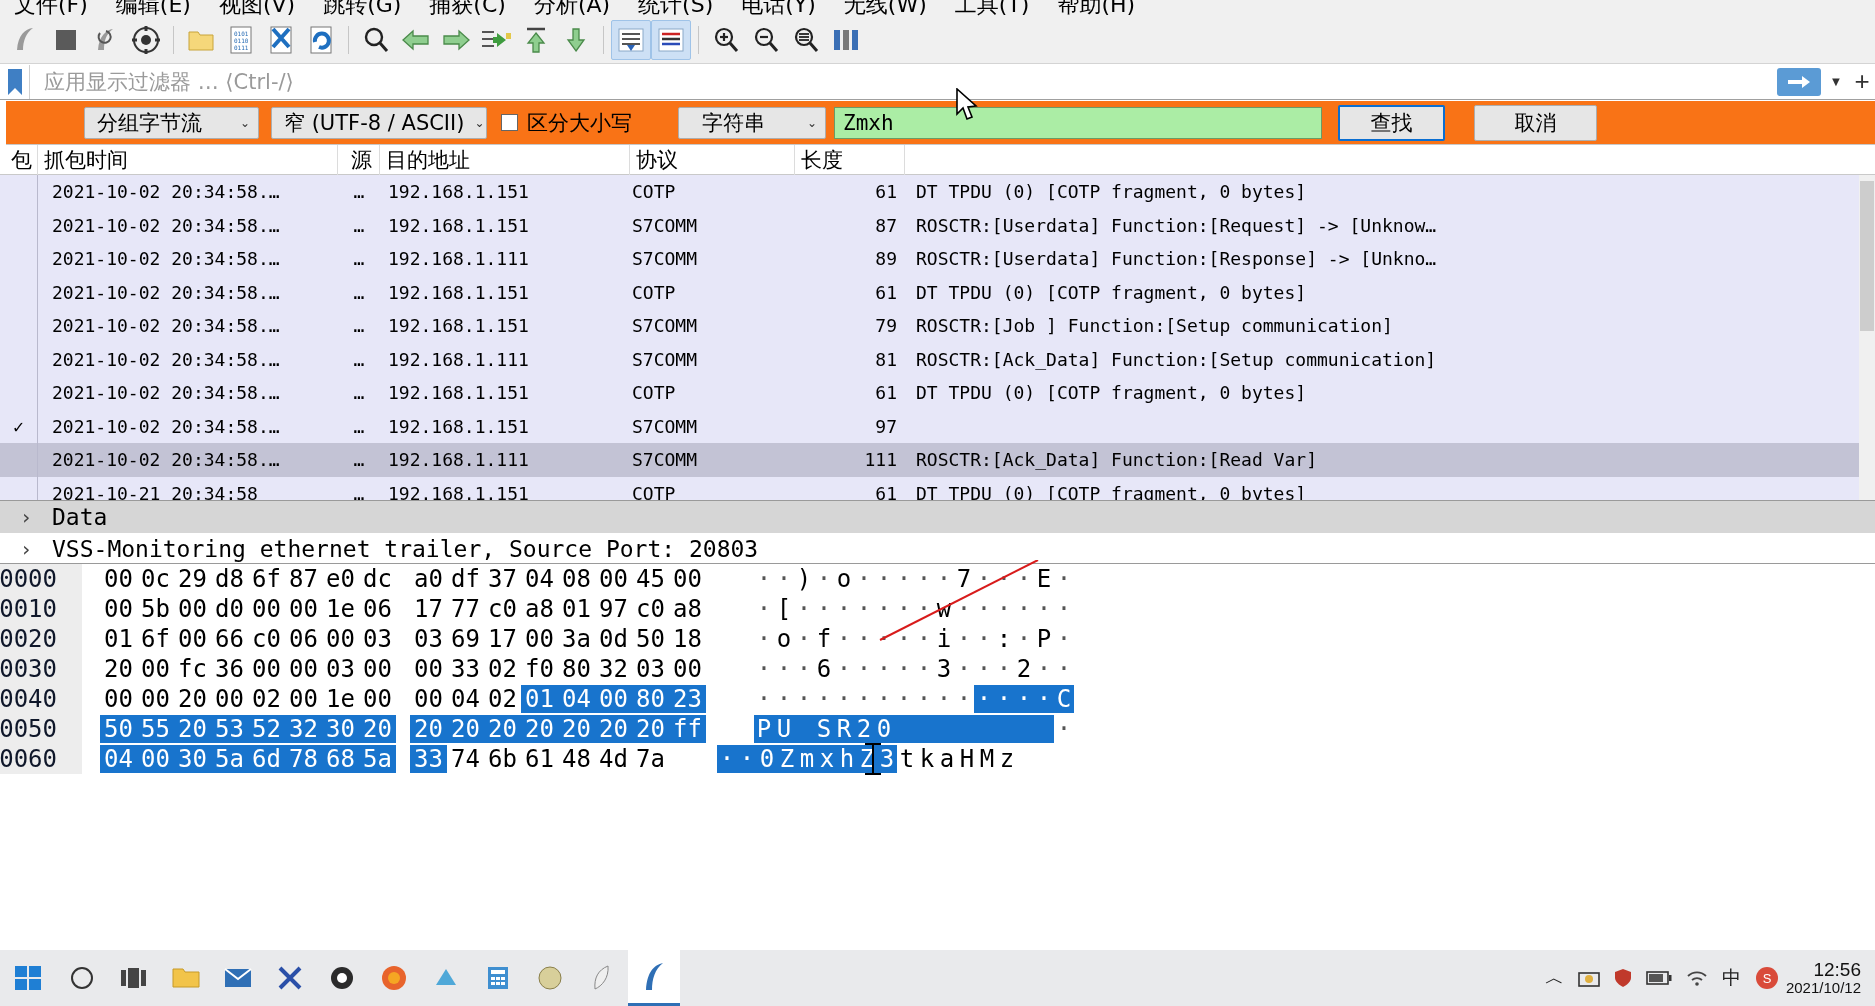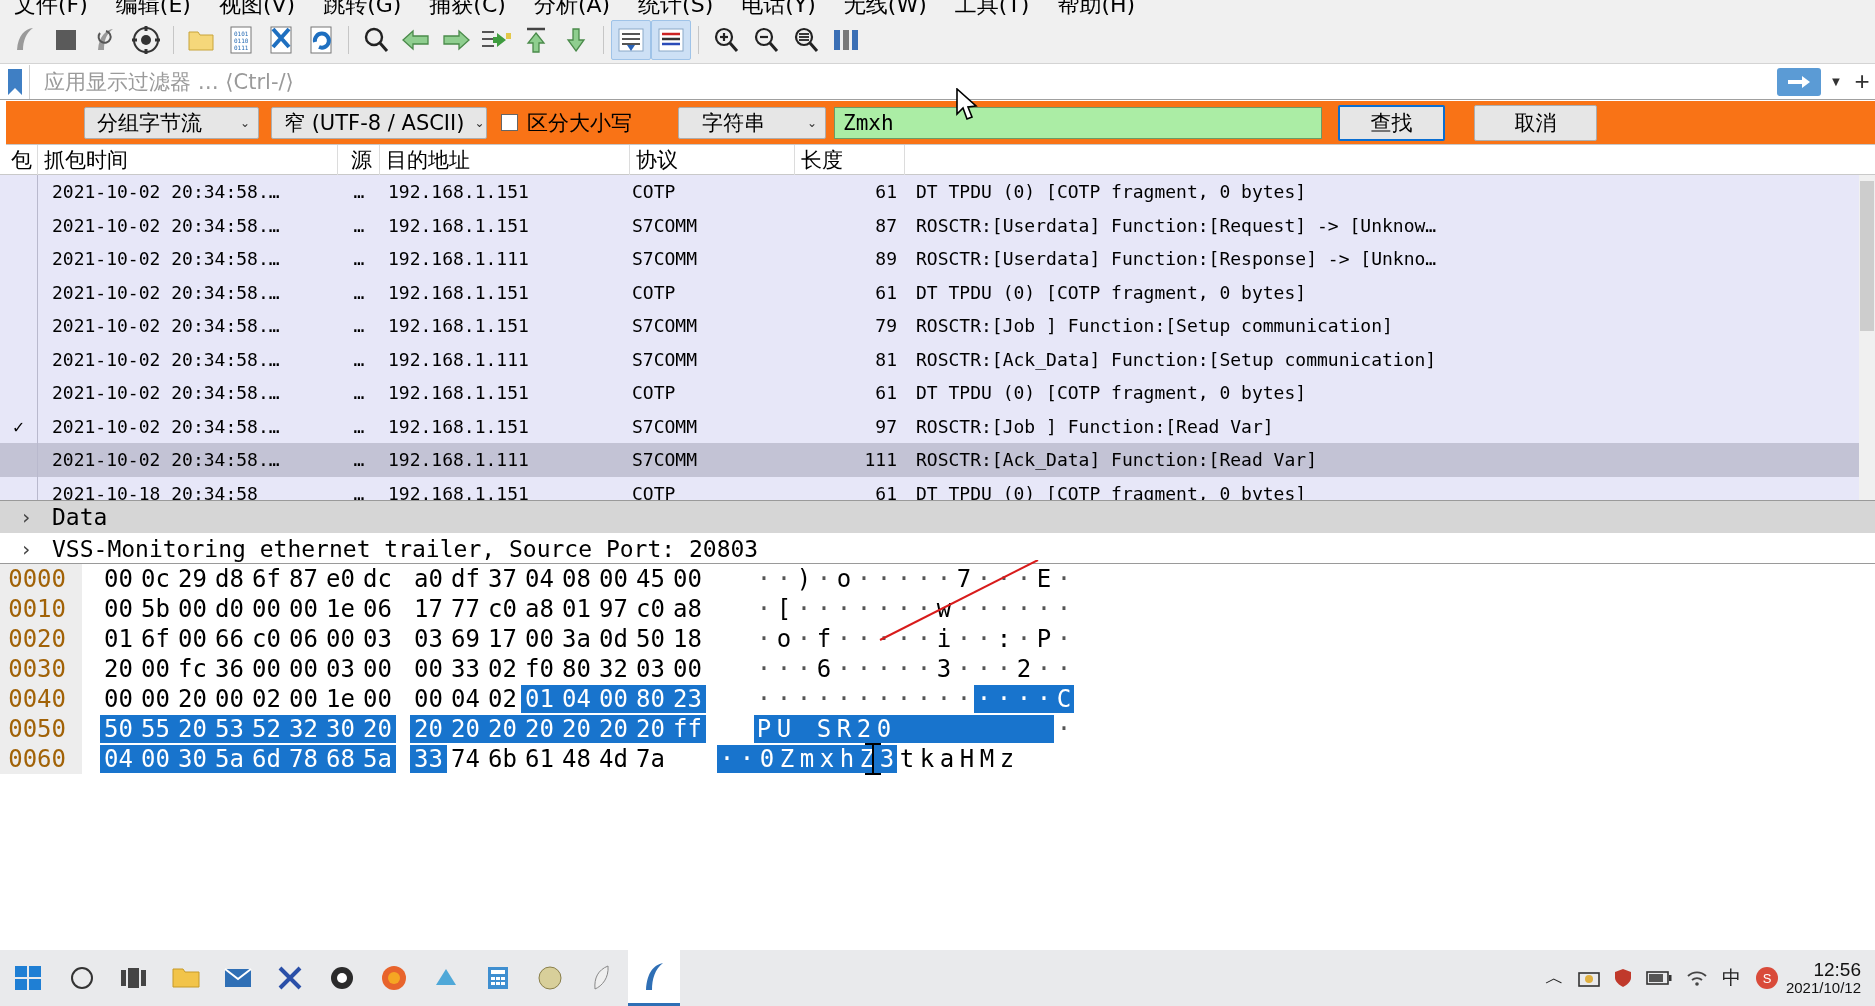--- a/index.html
+++ b/index.html
@@ -163,21 +163,21 @@
     position: absolute; top: 563px; left: 0; width: 1875px; height: 240px;
     background: #ffffff;
     border-top: 1px solid #9a9a9a;
     overflow: hidden;
   }
   .hexrow {
     display: flex; height: 30px; align-items: center;
     font-size: 24px; font-family: "DejaVu Sans Mono", monospace;
     color: #000; white-space: nowrap;
   }
-  .hx-off { width: 82px; text-align: right; padding-right: 16px; color: #a16207; background: #ededed; height: 30px; display:flex; align-items:center; justify-content:flex-end; }
+  .hx-off { width: 82px; text-align: right; padding-right: 25px; color: #0f172a; background: #ededed; height: 30px; display:flex; align-items:center; justify-content:flex-end; }
   .hx-bytes { padding-left: 18px; letter-spacing: 0px; display: flex; }
   .hx-b { width: 37px; text-align: center; }
   .hx-b.gap { margin-left: 14px; }
   .hx-b.hl { background: #1874cd; color: #ffffff; }
   .hx-b.box { outline: 2px solid #1874cd; outline-offset: -2px; }
   .hx-ascii { margin-left: 48px; display: flex; }
   .hx-a { width: 20px; text-align: center; }
   .hx-a.hl { background: #1874cd; color: #ffffff; }
   .hx-a.faint { color: #555; }
 
@@ -478,34 +478,33 @@
           <div class="c-len">61</div>
           <div class="c-info">DT TPDU (0) [COTP fragment, 0 bytes]</div>
         </div>
         <div class="prow">
           <div class="c-chk">✓</div>
           <div class="c-time">2021-10-02 20:34:58.…</div>
           <div class="c-src">…</div>
           <div class="c-dst">192.168.1.151</div>
           <div class="c-proto">S7COMM</div>
           <div class="c-len">97</div>
-          <div class="c-info">ROSCTR:[Job     ] Function:[Read Var]</div>
         </div>
         <div class="prow sel">
           <div class="c-chk"></div>
           <div class="c-time">2021-10-02 20:34:58.…</div>
           <div class="c-src">…</div>
           <div class="c-dst">192.168.1.111</div>
           <div class="c-proto">S7COMM</div>
           <div class="c-len">111</div>
           <div class="c-info">ROSCTR:[Ack_Data] Function:[Read Var]</div>
         </div>
         <div class="prow">
           <div class="c-chk"></div>
-          <div class="c-time">2021-10-18 20:34:58</div>
+          <div class="c-time">2021-10-21 20:34:58</div>
           <div class="c-src">…</div>
           <div class="c-dst">192.168.1.151</div>
           <div class="c-proto">COTP</div>
           <div class="c-len">61</div>
           <div class="c-info">DT TPDU (0) [COTP fragment, 0 bytes]</div>
         </div>
       </div>
     <div class="plist-scroll">
       <div class="plist-thumb"></div>
     </div>

